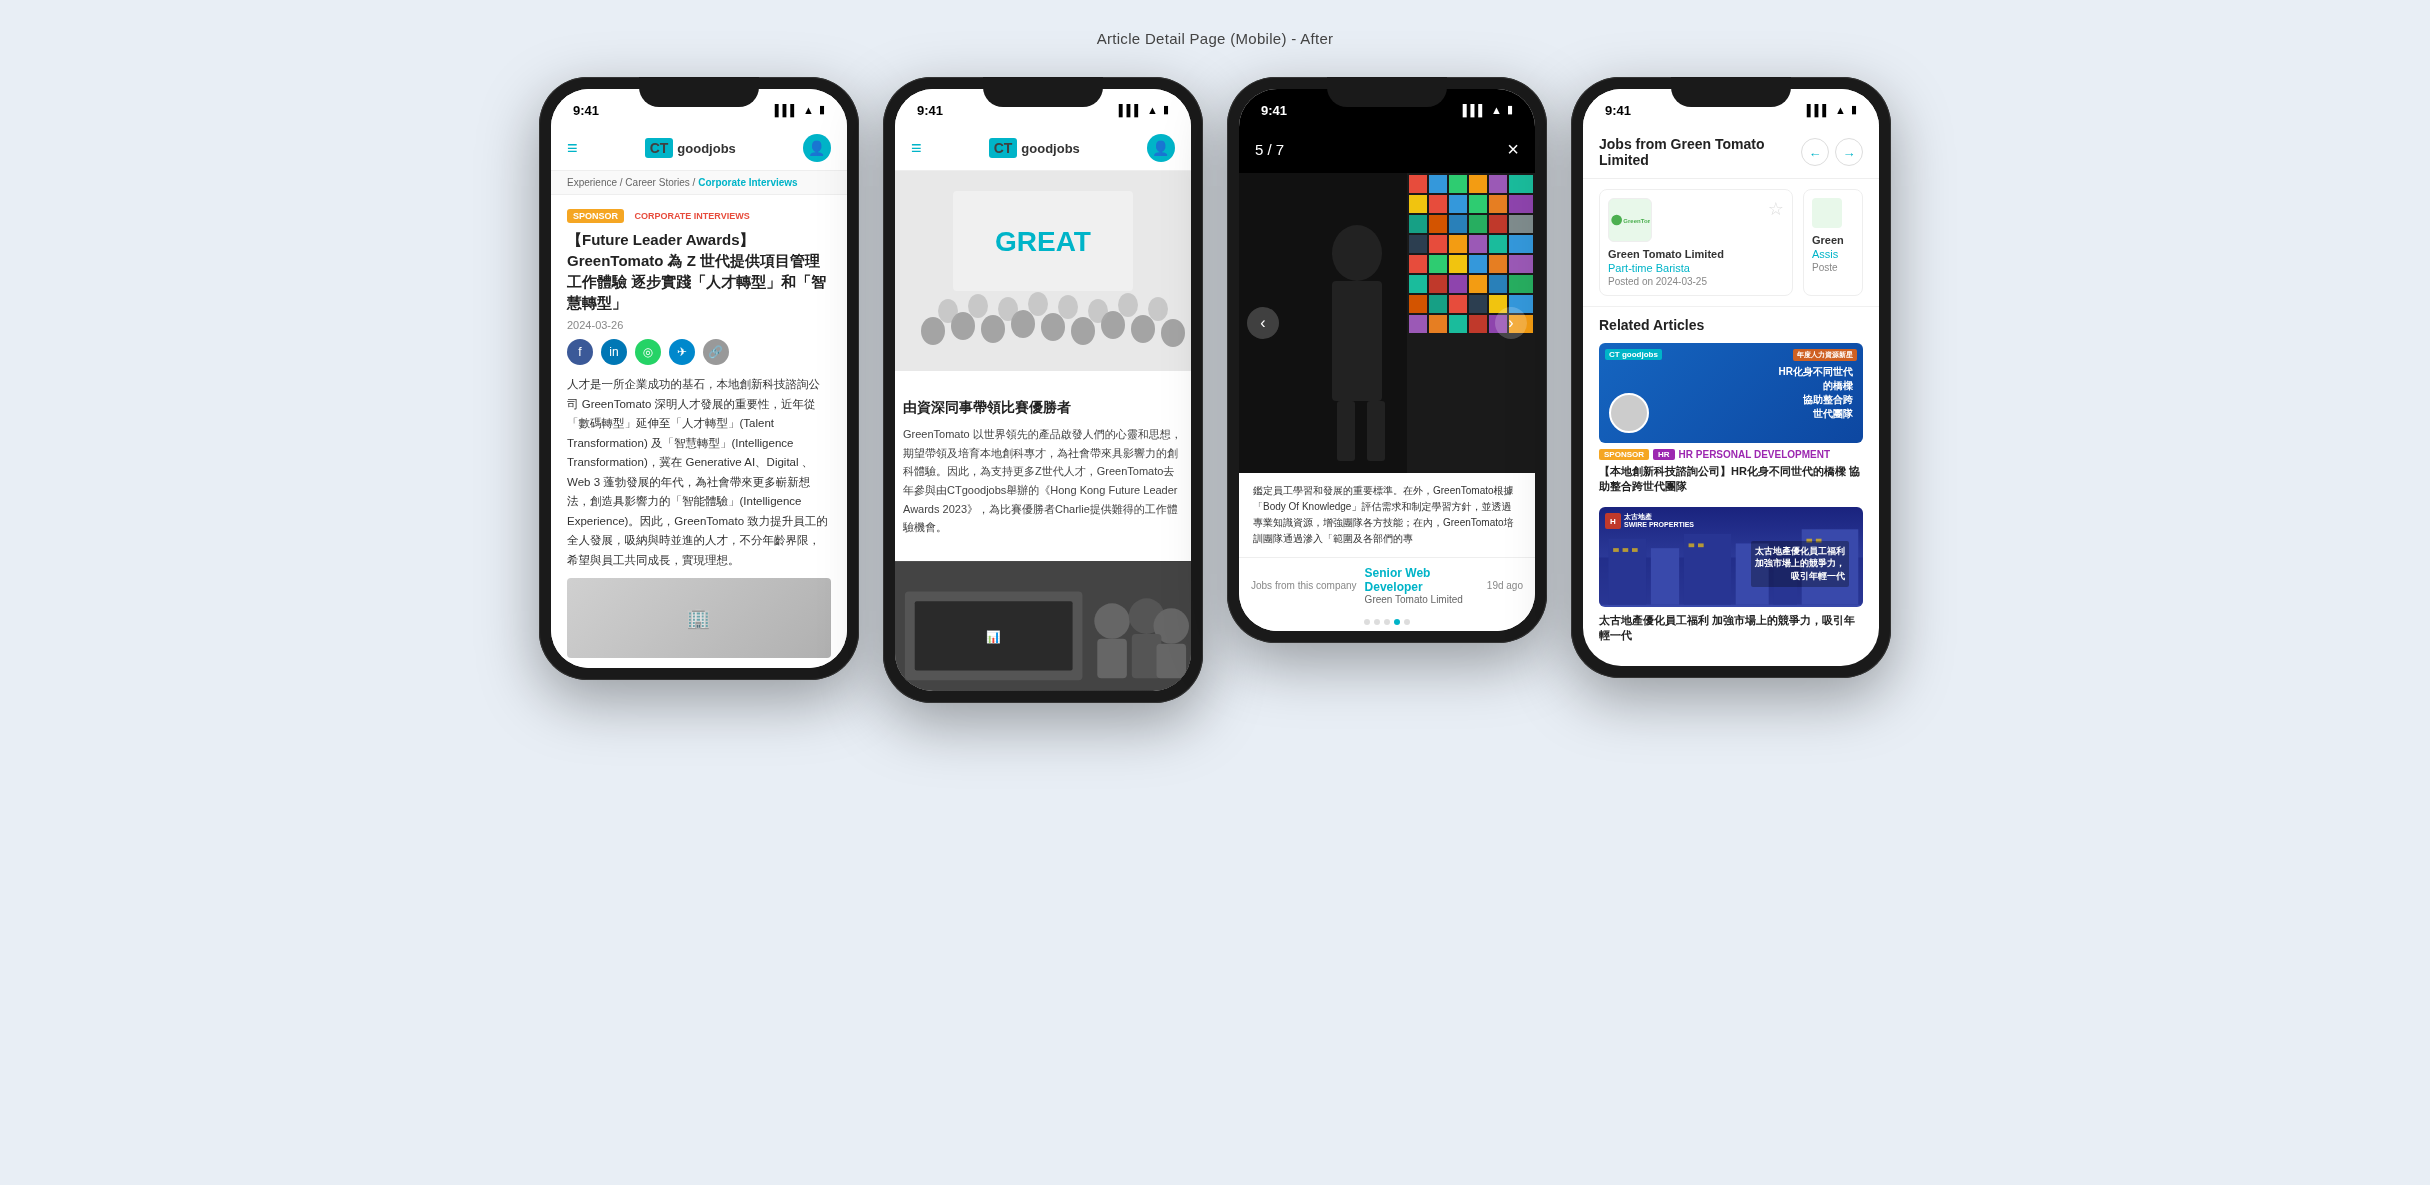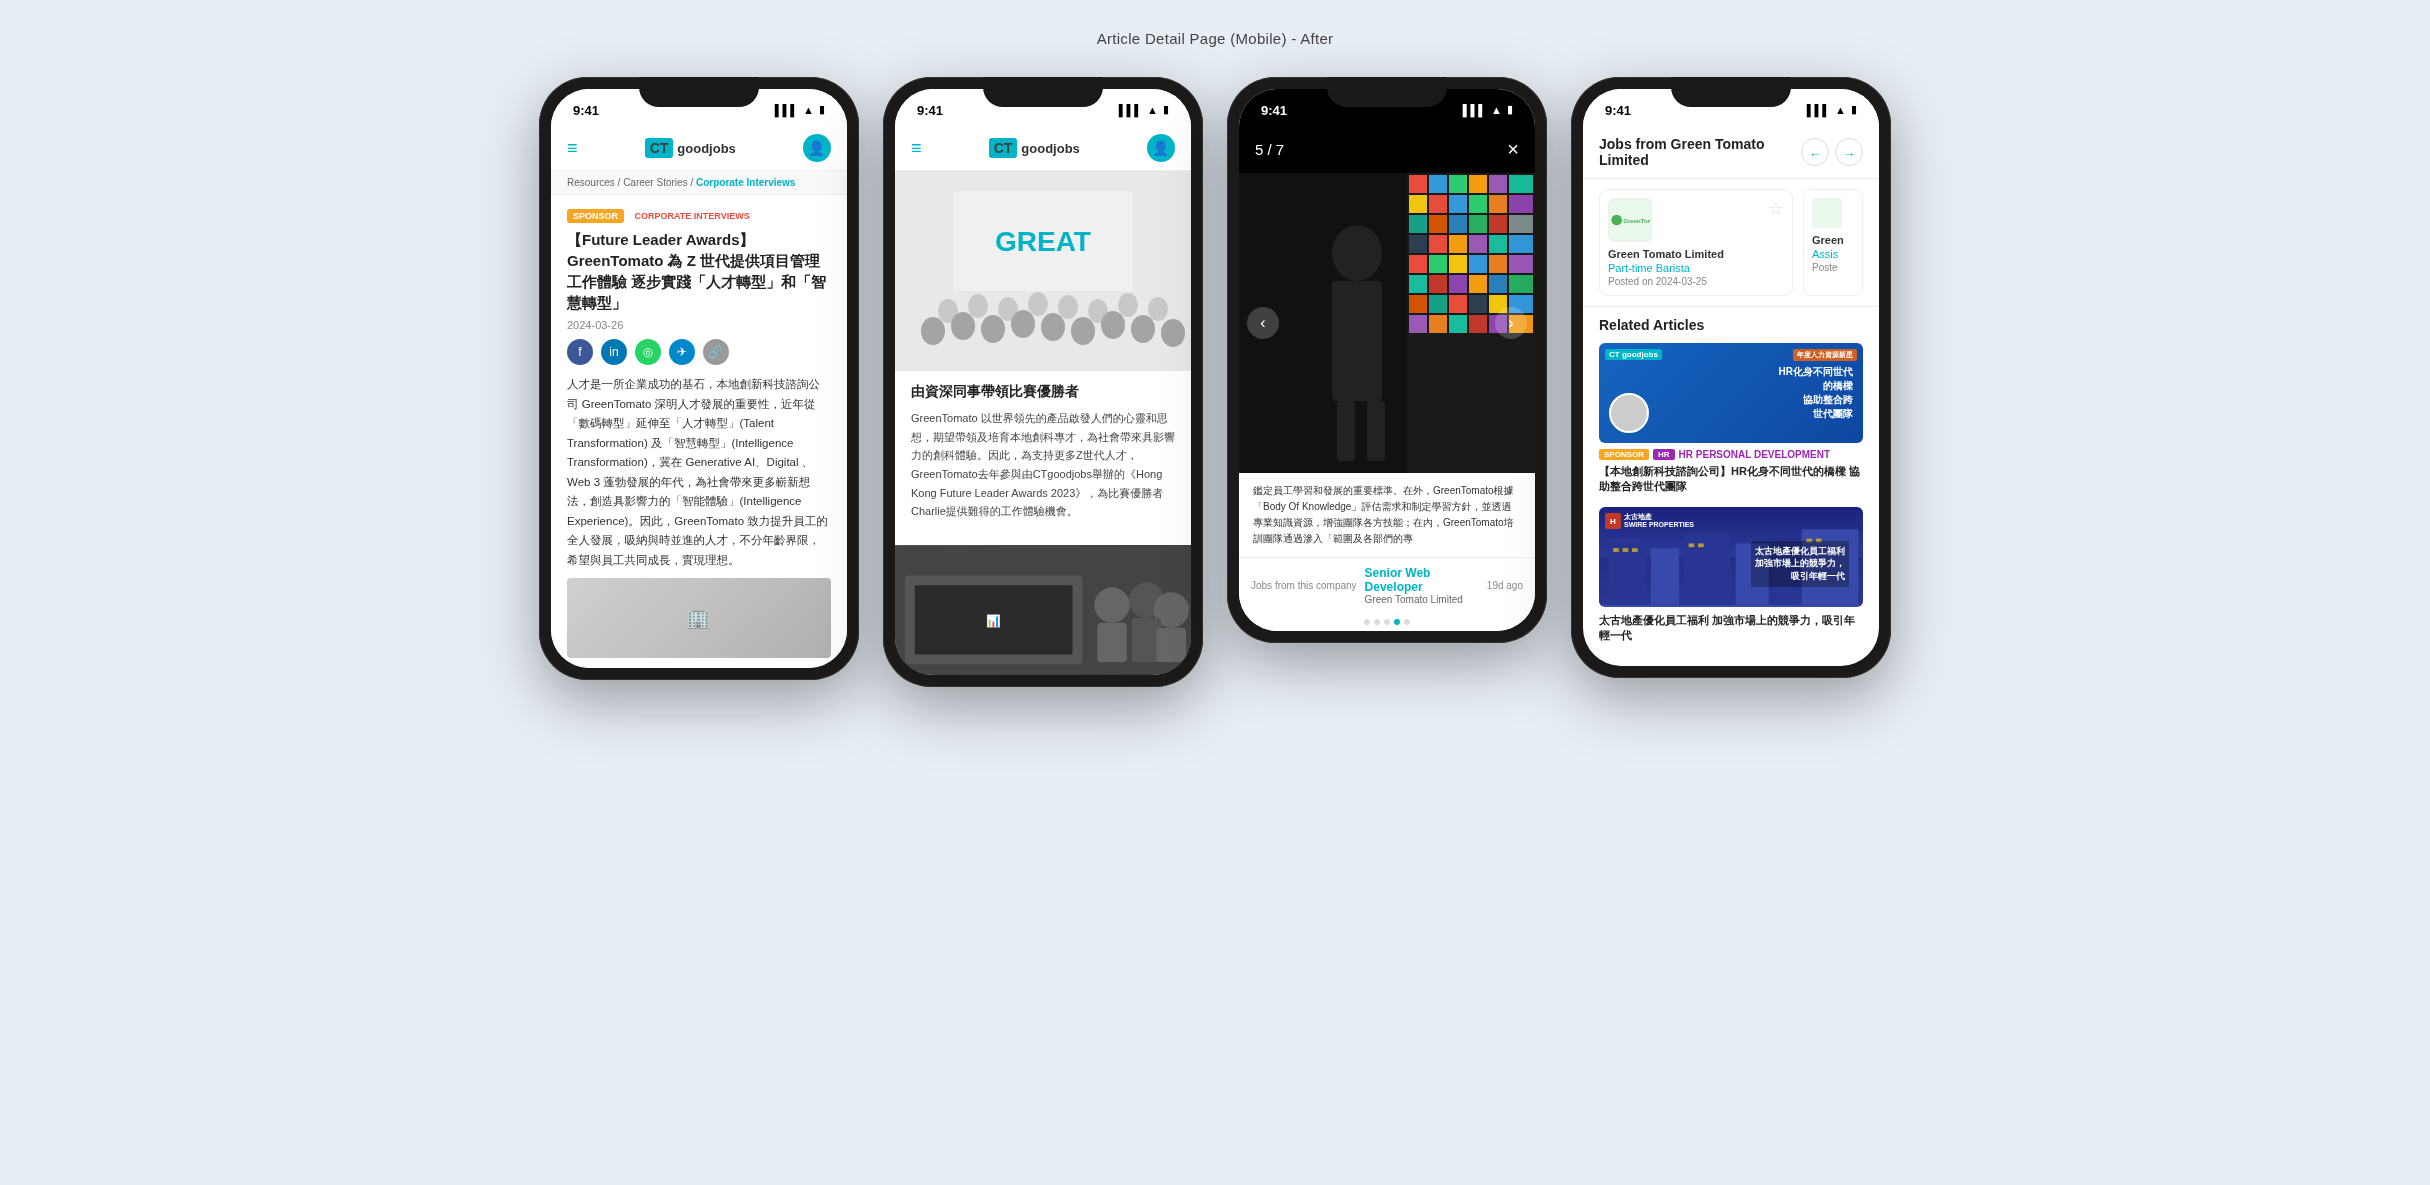--- a/index.html
+++ b/index.html
@@ -229,21 +229,22 @@
       height: 200px;
       background: linear-gradient(180deg, #e8e8e8 0%, #c8c8c8 100%);
       position: relative;
       overflow: hidden;
       display: flex;
       align-items: center;
       justify-content: center;
     }
 
     .phone2-article {
-      padding: 12px 16px;
+      padding: 12px 8px;
+      margin-top: 16px;
     }
 
     .article-subtitle {
       font-size: 14px;
       font-weight: 700;
       color: #222;
       margin-bottom: 8px;
     }
 
     .article-text {
@@ -583,21 +584,21 @@
       <div class="phone1-header">
         <span class="hamburger-icon">≡</span>
         <div class="logo-ct">
           <span class="logo-ct-box">CT</span>
           <span class="logo-goodjobs">goodjobs</span>
         </div>
         <div class="user-icon">👤</div>
       </div>
 
       <div class="breadcrumb">
-        <span>Resources / Career Stories /</span>
+        <span>Experience / Career Stories /</span>
         <span class="active">Corporate Interviews</span>
       </div>
 
       <div class="article-content">
         <div style="margin-bottom:6px;">
           <span class="sponsor-badge">SPONSOR</span>
           <span class="category-badge">CORPORATE INTERVIEWS</span>
         </div>
         <div class="article-title">【Future Leader Awards】GreenTomato 為 Z 世代提供項目管理工作體驗 逐步實踐「人才轉型」和「智慧轉型」</div>
         <div class="article-date">2024-03-26</div>

